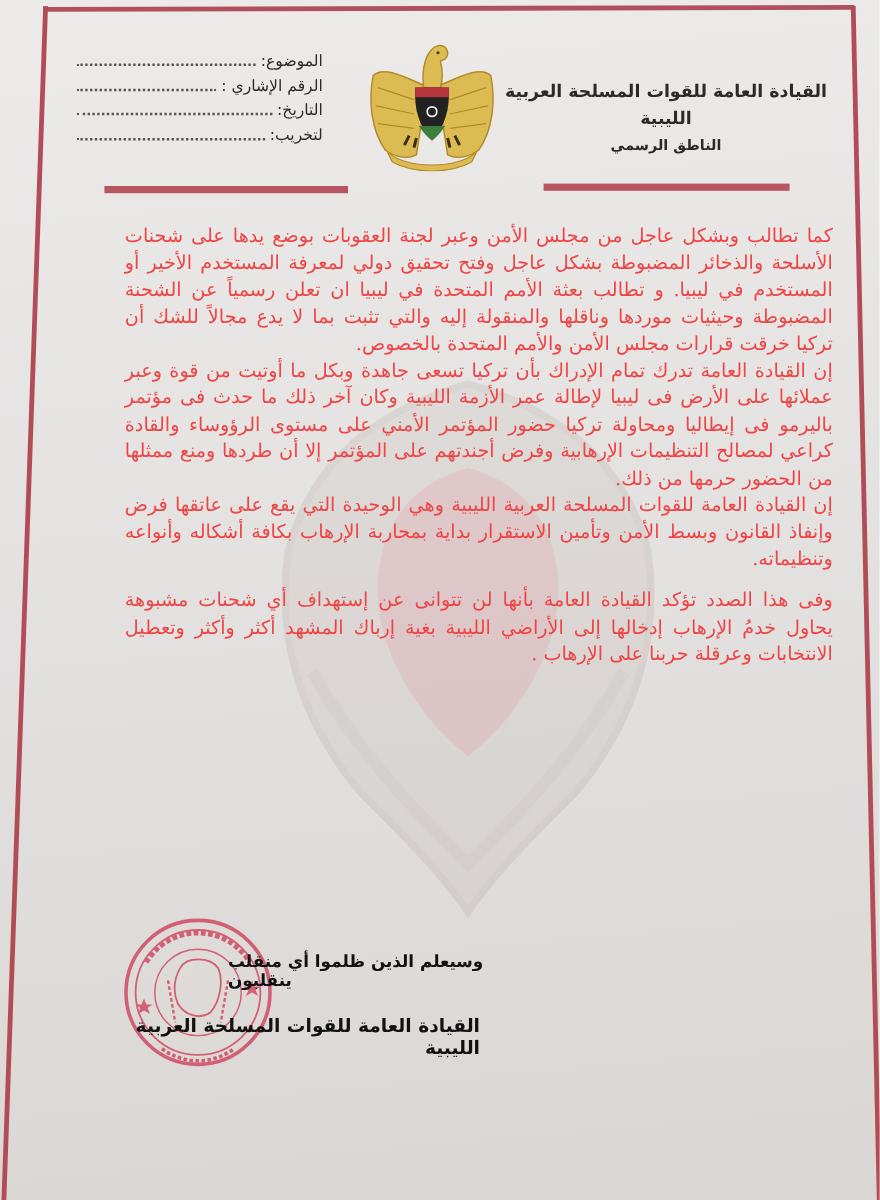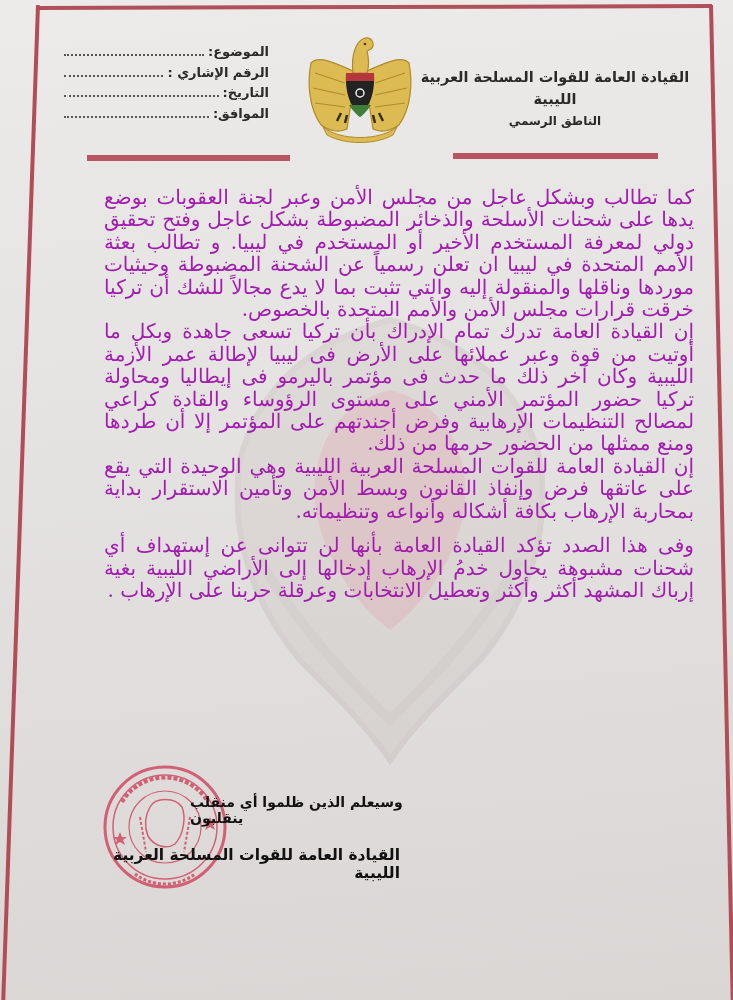--- a/index.html
+++ b/index.html
@@ -31,21 +31,21 @@
       direction: rtl; text-align: center;
       font-family: "DejaVu Sans", sans-serif; font-weight: bold;
       font-size: 14.5px; color: #2a2a2a; line-height: 22px;
     }
     .org-subtitle { font-size: 12px; }
     .emblem {
       position: absolute; left: 305px; top: 33px; width: 110px; height: 110px;
     }
     .meta-fields {
       position: absolute; left: 64px; top: 44px; width: 205px;
-      direction: rtl; font-weight: bold; font-size: 13px; color: #2a2a2a;
+      direction: rtl; font-weight: normal; font-size: 13px; color: #2a2a2a;
     }
     .meta-row {
       display: flex; align-items: baseline; height: 20.5px; white-space: nowrap;
     }
     .meta-label { flex: none; padding-left: 4px; }
     .meta-dots {
       flex: 1; border-bottom: 2px dotted #555; margin-bottom: 4px; height: 1px;
     }
     .hr-left {
       position: absolute; left: 87px; top: 155px; width: 203px; height: 6px;
@@ -57,21 +57,21 @@
     }
     
     .watermark {
       position: absolute; left: 200px; top: 300px; width: 380px; height: 470px;
       opacity: 0.16; pointer-events: none;
     }
     
     .body {
       position: absolute; left: 104px; top: 186px; width: 590px;
       direction: rtl; text-align: justify; text-align-last: right;
-      font-family: "DejaVu Serif", serif; font-size: 20px; color: #a21caf;
+      font-family: "DejaVu Serif", serif; font-size: 16px; color: #ef4444;
       line-height: 22.4px;
     }
     .para { margin: 0; }
     .para.gap { margin-top: 12px; }
     .closing {
       position: absolute; left: 190px; top: 794px; width: 246px;
       direction: rtl; text-align: left;
       font-family: "DejaVu Sans", sans-serif; font-weight: bold;
       font-size: 14px; color: #111;
     }
@@ -131,21 +131,21 @@
     </div>
     <div class="meta-row">
       <span class="meta-label">الرقم الإشاري :</span>
       <span class="meta-dots"></span>
     </div>
     <div class="meta-row">
       <span class="meta-label">التاريخ:</span>
       <span class="meta-dots"></span>
     </div>
     <div class="meta-row">
-      <span class="meta-label">الموافق:</span>
+      <span class="meta-label">لتخريب:</span>
       <span class="meta-dots"></span>
     </div>
   </div>
 
   <div class="hr-left"></div>
   <div class="hr-right"></div>
 
   <div class="body">
     <p class="para">كما تطالب وبشكل عاجل من مجلس الأمن وعبر لجنة العقوبات بوضع يدها على شحنات الأسلحة والذخائر المضبوطة بشكل عاجل وفتح تحقيق دولي لمعرفة المستخدم الأخير أو المستخدم في ليبيا. و تطالب بعثة الأمم المتحدة في ليبيا ان تعلن رسمياً عن الشحنة المضبوطة وحيثيات موردها وناقلها والمنقولة إليه والتي تثبت بما لا يدع مجالاً للشك أن تركيا خرقت قرارات مجلس الأمن والأمم المتحدة بالخصوص.</p>
     <p class="para">إن القيادة العامة تدرك تمام الإدراك بأن تركيا تسعى جاهدة وبكل ما أوتيت من قوة وعبر عملائها على الأرض فى ليبيا لإطالة عمر الأزمة الليبية وكان آخر ذلك ما حدث فى مؤتمر باليرمو فى إيطاليا ومحاولة تركيا حضور المؤتمر الأمني على مستوى الرؤوساء والقادة كراعي لمصالح التنظيمات الإرهابية وفرض أجندتهم على المؤتمر إلا أن طردها ومنع ممثلها من الحضور حرمها من ذلك.</p>

